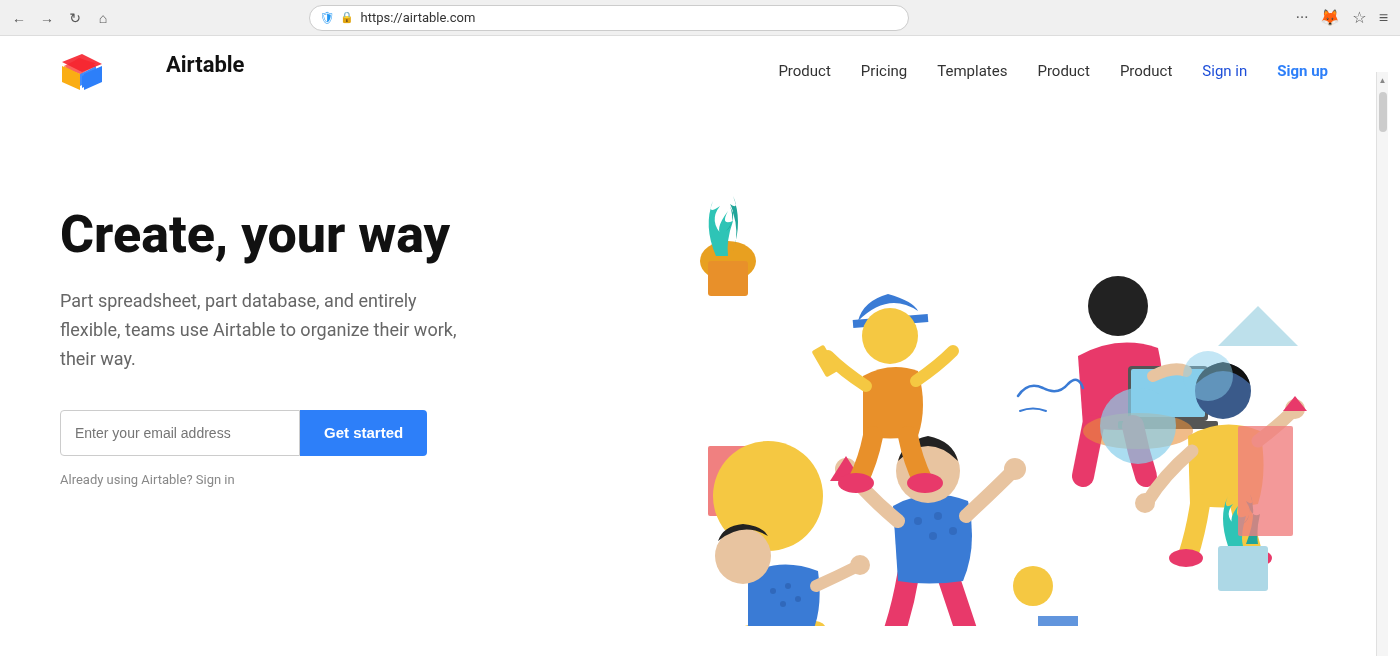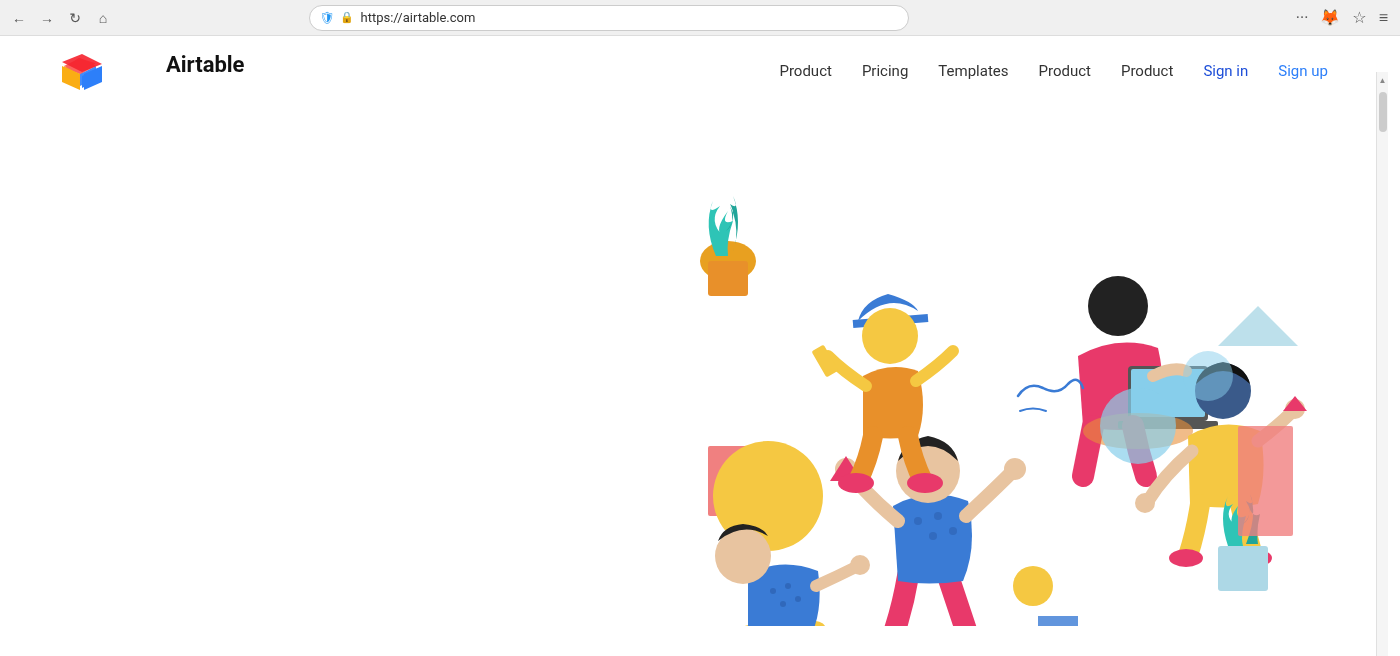--- a/index.html
+++ b/index.html
@@ -120,21 +120,21 @@
     .nav-link {
       font-size: 15px;
       color: #333;
       text-decoration: none;
       cursor: pointer;
     }
     .nav-signin { font-size: 15px; color: #1d4ed8; cursor: pointer; }
     .nav-signup {
       font-size: 15px;
       color: #2d7ff9;
-      font-weight: 400;
+      font-weight: 700;
       cursor: pointer;
     }
 
     
     .hero {
       display: flex;
       align-items: flex-start;
       padding: 40px 60px 0 60px;
       position: relative;
       height: calc(100% - 70px);
@@ -269,20 +269,31 @@
       <a class="nav-link">Pricing</a>
       <a class="nav-link">Templates</a>
       <a class="nav-link">Product</a>
       <a class="nav-link">Product</a>
       <a class="nav-signin">Sign in</a>
       <a class="nav-signup">Sign up</a>
     </div>
   </nav>
 
   <section class="hero">
+    <div class="hero-left">
+      <h1 class="hero-title">Create, your way</h1>
+      <p class="hero-subtitle">Part spreadsheet, part database, and entirely flexible, teams use Airtable to organize their work, their way.</p>
+      <div class="email-form">
+        <input class="email-input" type="email" placeholder="Enter your email address" style="">
+        <button class="get-started-btn">Get started</button>
+      </div>
+      <p class="sign-in-prompt">
+        <span>Already using Airtable? Sign in</span>
+      </p>
+    </div>
 
     <div class="hero-right">
       <svg class="hero-illustration" viewBox="0 0 700 500" xmlns="http://www.w3.org/2000/svg">
 
         <rect x="60" y="320" width="70" height="70" fill="#f08080" rx="2"></rect>
 
         <circle cx="120" cy="370" r="55" fill="#f5c842"></circle>
 
         <ellipse cx="80" cy="135" rx="28" ry="20" fill="#e8a020"></ellipse>
         <rect x="60" y="135" width="40" height="35" fill="#e8902a" rx="3"></rect>

